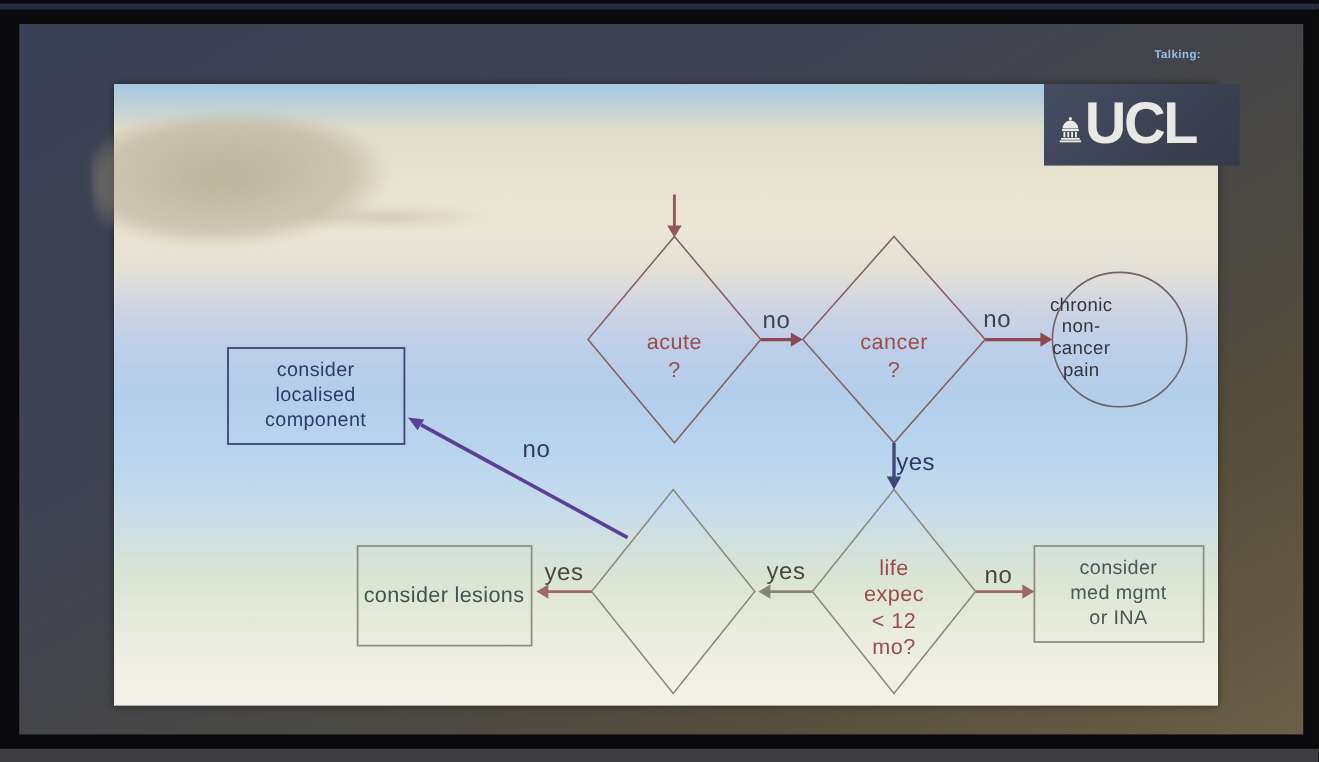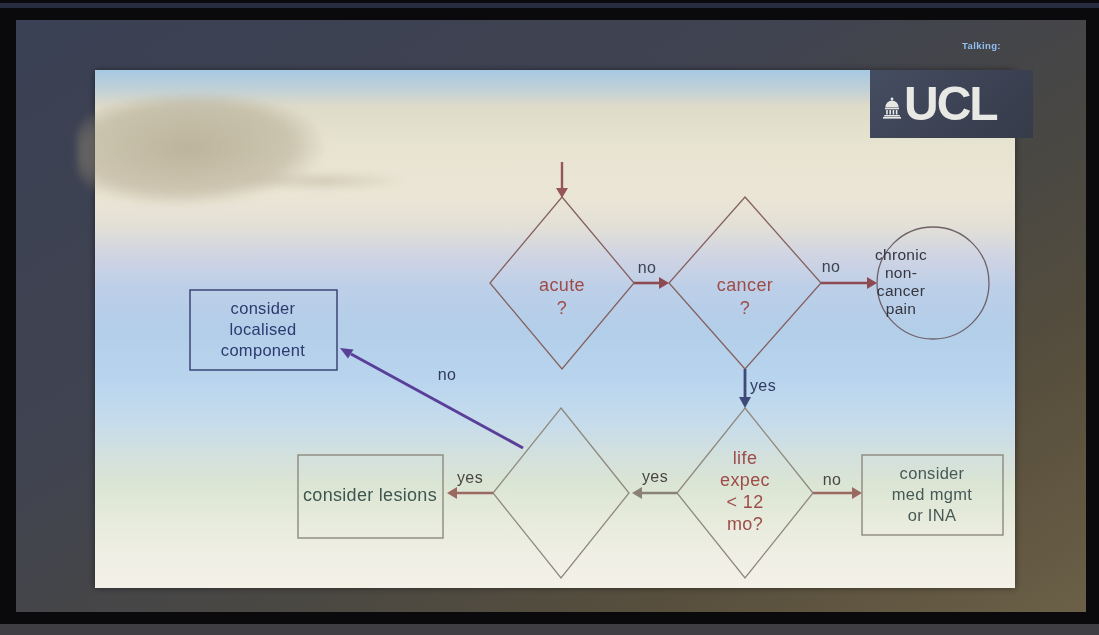--- a/index.html
+++ b/index.html
@@ -45,21 +45,21 @@
     position:absolute; transform:translate(-50%,-50%); text-align:center;
     line-height:1.28; white-space:nowrap;
   }
   .node-label span { display:block; }
   .q-text   { color:#9e4c48; font-size:18px; letter-spacing:0.4px;margin-top:16px; }
   .circle-text { color:#35353f; font-size:15.5px; line-height:1.16; letter-spacing:0.3px; }
   .navy-text   { color:#2c3a6e; font-size:16.5px; letter-spacing:0.3px; }
   .teal-text   { color:#3e5650; font-size:18px; letter-spacing:0.3px; }
   .med-text    { color:#475a57; font-size:16.5px; letter-spacing:0.3px; }
   .edge-label {
-    position:absolute; transform:translate(-50%,-50%); font-size:16px; letter-spacing:0.4px;
+    position:absolute; transform:translate(-50%,-50%); font-size:20px; letter-spacing:0.4px;
   }
   .lbl-dark { color:#3c4452; }
   .lbl-navy { color:#303a60; }
   .lbl-warm { color:#4a473f; }
   .ucl-patch {
     position:absolute; left:775px; top:0; width:163px; height:68px;
     background:linear-gradient(135deg,#454d62 0%,#3a4050 70%,#353b49 100%);
     display:flex; align-items:center; justify-content:flex-start;
   }
   .ucl-portico { margin:8px 2px 0 12px; }
@@ -130,21 +130,21 @@
         <span>chronic</span>
         <span>non-</span>
         <span>cancer</span>
         <span>pain</span>
       </div>
       <div class="node-label navy-text" style="left:168px; top:260px;">
         <span>consider</span>
         <span>localised</span>
         <span>component</span>
       </div>
-      <div class="node-label q-text" style="left:650px; top:406px; line-height:1.22;">
+      <div class="node-label q-text" style="left:650px; top:421px; line-height:1.22;">
         <span>life</span>
         <span>expec</span>
         <span>&lt; 12</span>
         <span>mo?</span>
       </div>
       <div class="node-label teal-text" style="left:275px; top:426px;">
         <span>consider lesions</span>
       </div>
       <div class="node-label med-text" style="left:837px; top:425px;">
         <span>consider</span>

